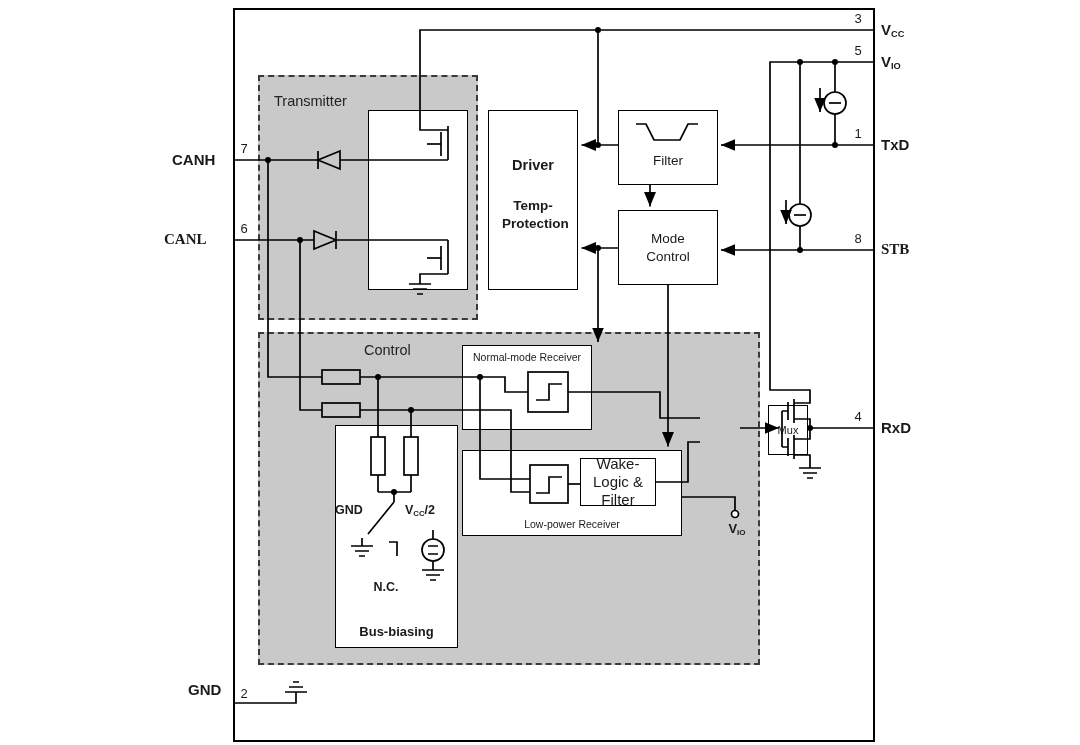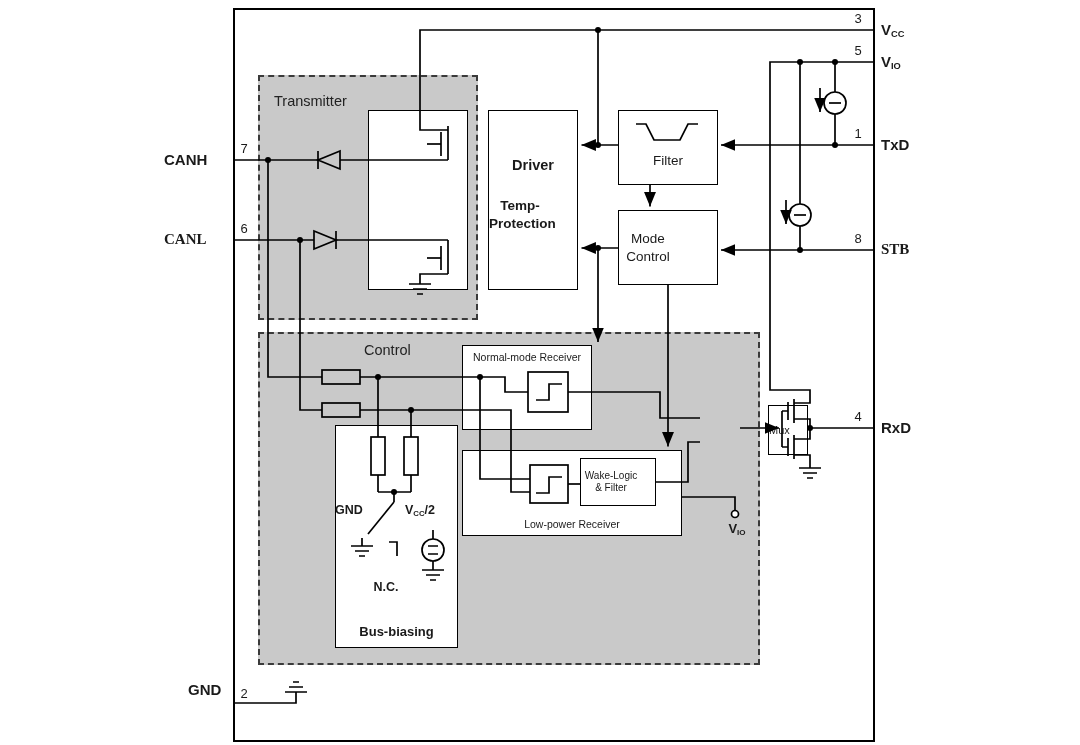--- a/index.html
+++ b/index.html
@@ -6,28 +6,28 @@
   .stage{position:relative;width:1080px;height:745px;background:#ffffff;
          font-family:"Liberation Sans",sans-serif;color:#1a1a1a;overflow:hidden;}
   .abs{position:absolute;box-sizing:border-box;}
   .chip{border:2px solid #000;background:#fff;}
   .region{background:#c9c9c9;border:2px dashed #3a3a3a;}
   .block{background:#ffffff;border:1.6px solid #000;}
   .lbl{white-space:nowrap;}
   .lbl-region{font-size:14.5px;color:#222;}
   .lbl-block{font-size:13.5px;text-align:center;}
   .lbl-small{font-size:10.5px;text-align:center;}
-  .lbl-tiny{font-size:10px;text-align:center;line-height:1.2;}
+  .lbl-tiny{font-size:15px;text-align:center;line-height:1.2;}
   .pin-name{font-size:15px;font-weight:bold;}
   .pin-num{font-size:13px;text-align:center;}
   .bold{font-weight:bold;}
   sub.sb{font-size:0.62em;vertical-align:-0.25em;}
   svg{position:absolute;left:0;top:0;pointer-events:none;}
-  .driver-box{display:flex;flex-direction:column;padding-top:46px;gap:24px;}
-  .center-wrap{display:flex;align-items:center;justify-content:flex-start;height:100%;width:100%;}
+  .driver-box{display:flex;flex-direction:column;align-items:center;padding-top:46px;gap:24px;}
+  .center-wrap{display:flex;align-items:center;justify-content:center;height:100%;width:100%;}
 </style>
 </head>
 <body>
 
 <div class="stage">
 
   <div class="abs chip" style="left:233px;top:8px;width:642px;height:734px;"></div>
 
   <div class="abs region" style="left:258px;top:75px;width:220px;height:245px;">
     <div class="lbl lbl-region" style="position:absolute;left:14px;top:16px;">Transmitter</div>
@@ -97,21 +97,21 @@
     <span>STB</span></div>
   <div class="abs pin-name" style="left:881px;top:419px;">
     <span>RxD</span></div>
 
   <div class="abs pin-num" style="left:850px;top:11px;width:16px;">3</div>
   <div class="abs pin-num" style="left:850px;top:43px;width:16px;">5</div>
   <div class="abs pin-num" style="left:850px;top:126px;width:16px;">1</div>
   <div class="abs pin-num" style="left:850px;top:231px;width:16px;">8</div>
   <div class="abs pin-num" style="left:850px;top:409px;width:16px;">4</div>
 
-  <div class="abs pin-name" style="left:164px;top:151px;">CANH</div>
+  <div class="abs pin-name" style="left:172px;top:151px;">CANH</div>
   <div class="abs pin-name" style="left:164px;top:231px;font-family:Liberation Serif, serif;">CANL</div>
   <div class="abs pin-name" style="left:188px;top:681px;">GND</div>
   <div class="abs pin-num" style="left:237px;top:141px;width:14px;">7</div>
   <div class="abs pin-num" style="left:237px;top:221px;width:14px;">6</div>
   <div class="abs pin-num" style="left:237px;top:686px;width:14px;">2</div>
 
   <svg width="1080" height="745" viewBox="0 0 1080 745">
     <defs>
       <marker id="arr" markerWidth="10" markerHeight="9" refX="8.5" refY="3.5" orient="auto">
         <path d="M0,0 L8.5,3.5 L0,7 Z" fill="#000"></path>

